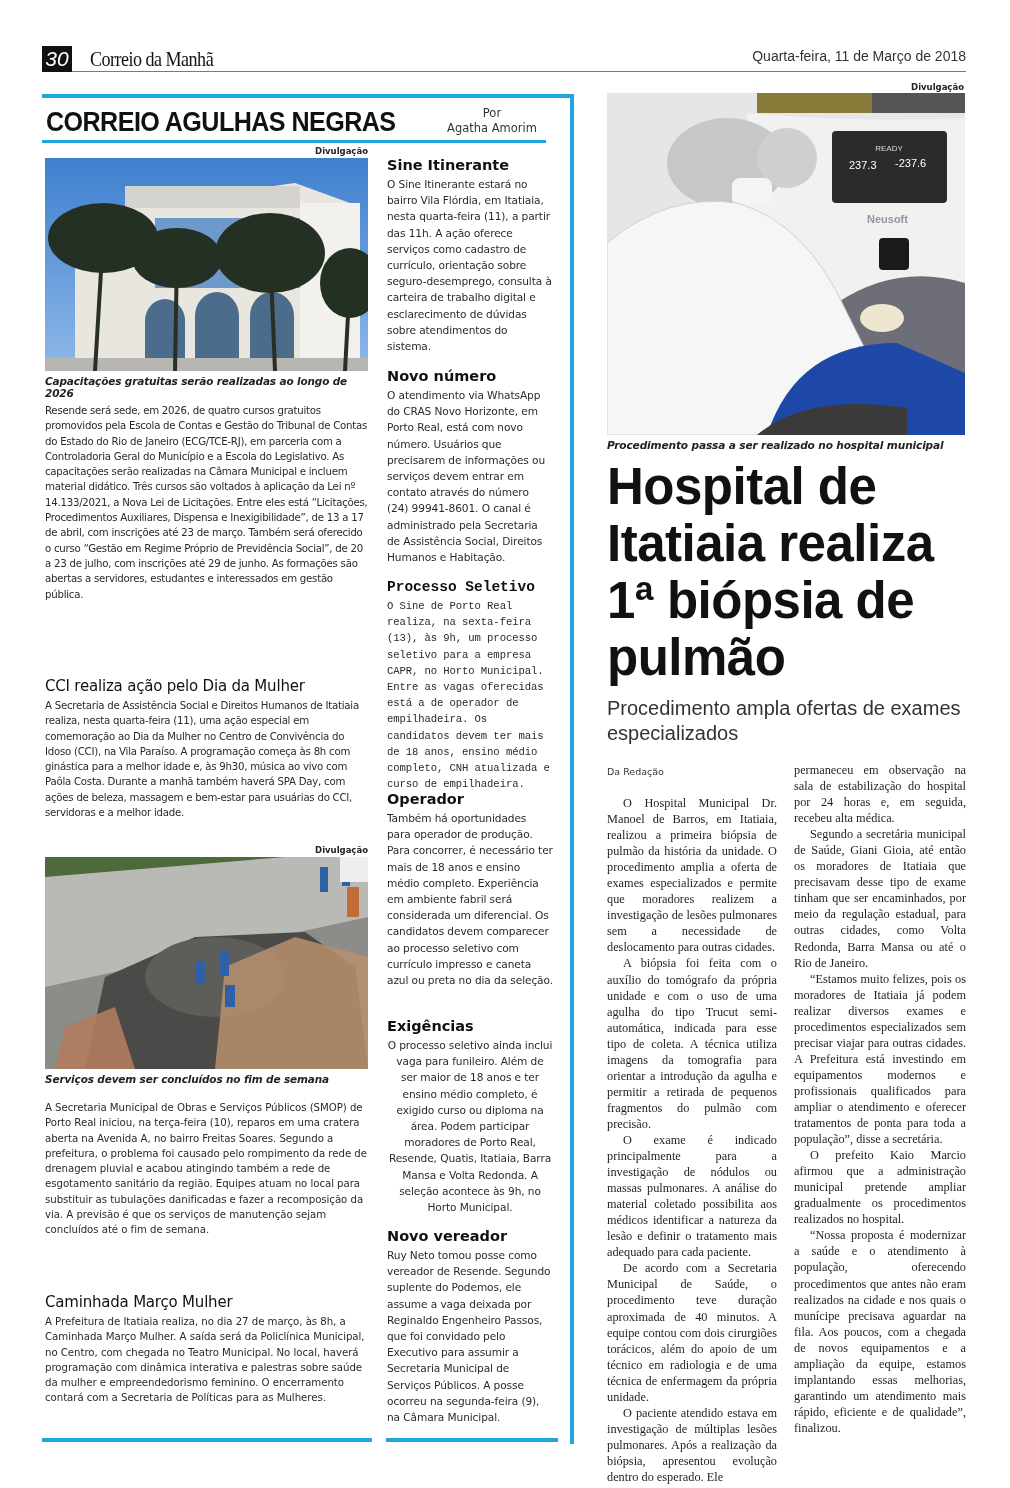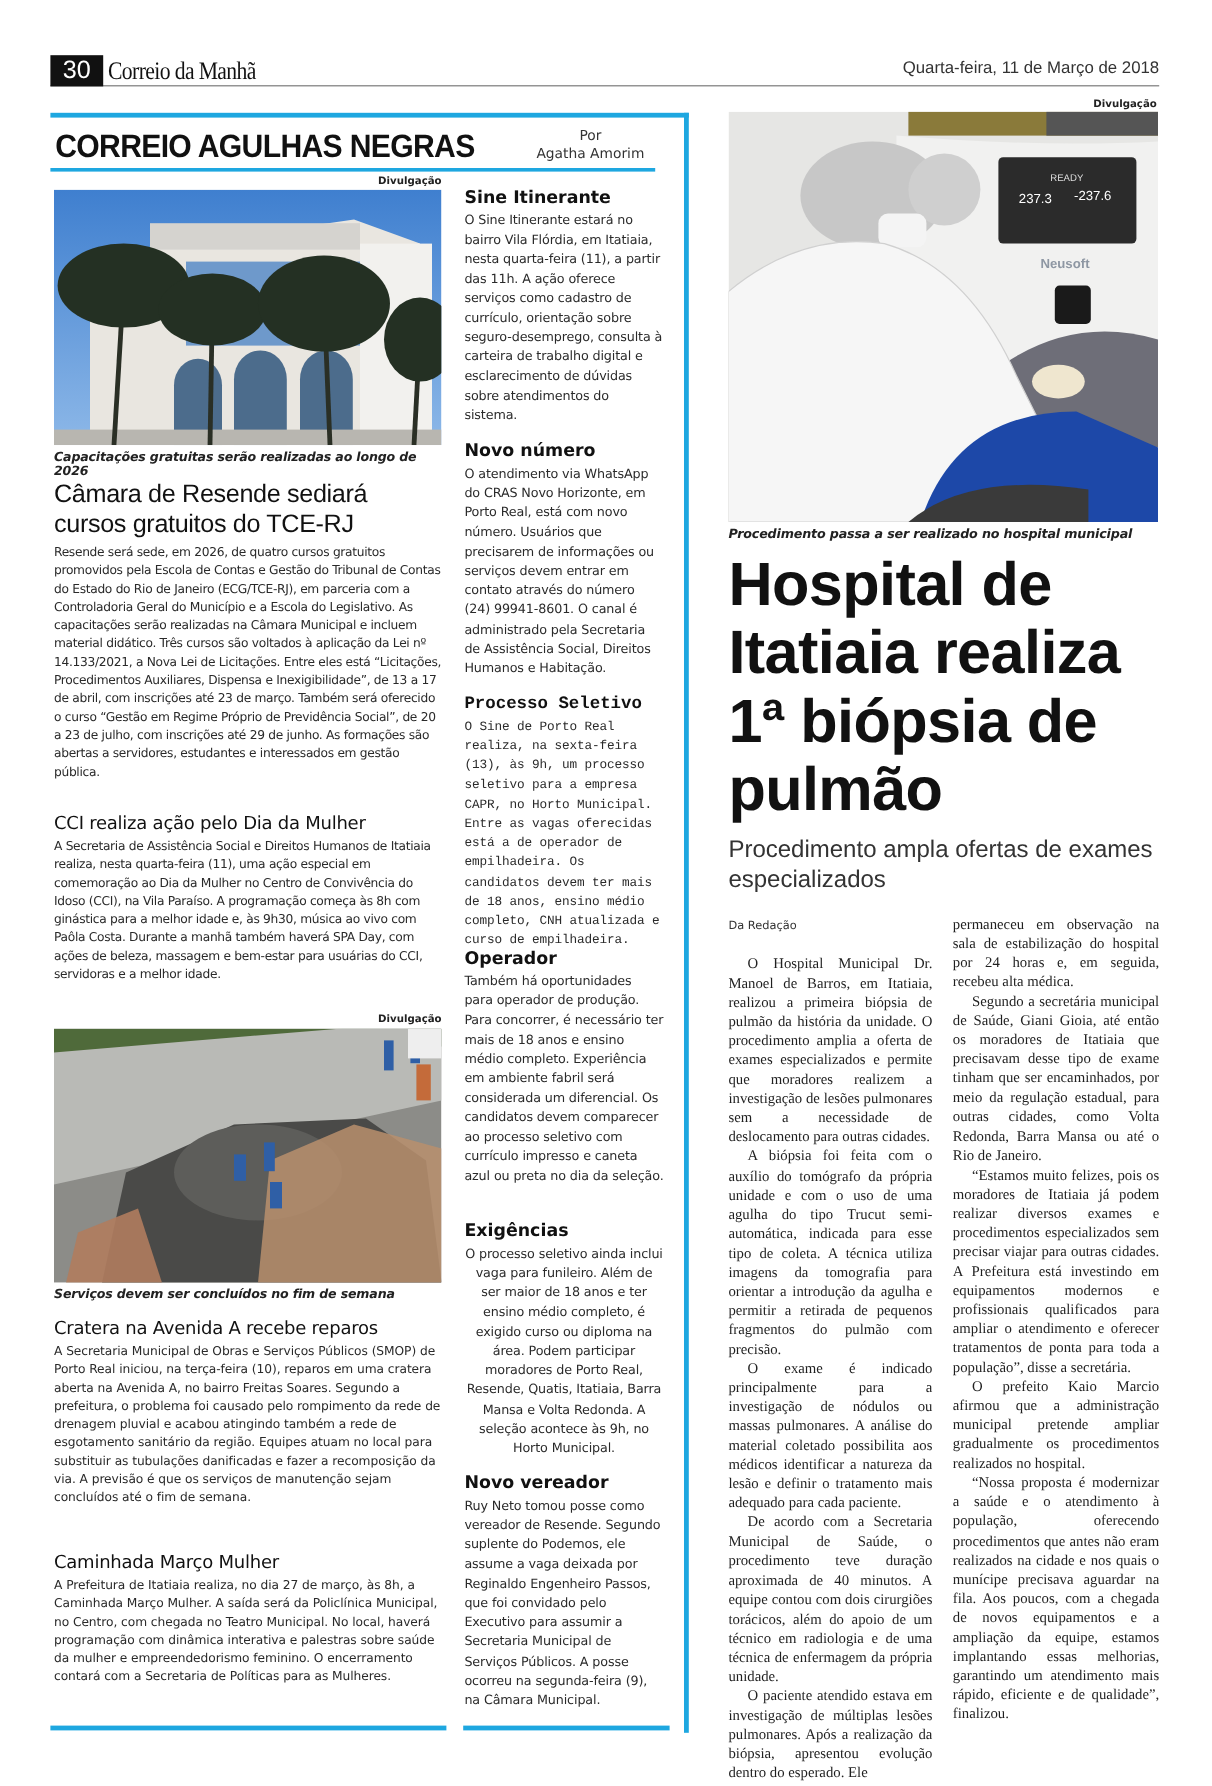--- a/index.html
+++ b/index.html
@@ -1,21 +1,21 @@
 <!DOCTYPE html>
 <html><head>
 <meta charset="utf-8">
 <style>
   * { box-sizing: border-box; margin: 0; padding: 0; }
   html, body { width: 1010px; height: 1488px; background: #ffffff; overflow: hidden; }
   body { position: relative; font-family: "DejaVu Sans", "Liberation Sans", sans-serif; color: #1a1a1a; }
 
   
   .masthead { position: absolute; left: 42px; top: 46px; width: 924px; height: 26px; border-bottom: 1.5px solid #7a7a7a; }
-  .page-num { position: absolute; left: 0; top: 0; width: 44px; height: 26px; background: #111; color: #fff; font-family: "Liberation Sans", sans-serif; font-size: 21px; text-align: center; line-height: 26px; }
+  .page-num { position: absolute; left: 0; top: 0; width: 30px; height: 26px; background: #111; color: #fff; font-family: "Liberation Sans", sans-serif; font-size: 21px; text-align: center; line-height: 26px; font-style: italic; }
   .paper-name { position: absolute; left: 48px; top: 0; font-family: "Liberation Serif", serif; font-size: 21px; line-height: 26px; color: #111; letter-spacing: -0.6px; transform: scaleX(0.86); transform-origin: left center; }
   .section-label { position: absolute; left: 256px; top: -4px; height: 30px; padding: 0 14px; background: #111; color: #fff; font-family: "Liberation Sans", sans-serif; font-size: 21px; line-height: 30px; letter-spacing: 0.5px; }
   .date-line { position: absolute; right: 0; top: 2px; font-family: "Liberation Sans", sans-serif; font-size: 14px; color: #333; }
 
   
   .box { position: absolute; left: 42px; top: 94px; width: 532px; height: 1350px; border-top: 4px solid #1ea7e0; border-right: 4px solid #1ea7e0; }
   .box-bottom { position: absolute; left: 42px; top: 1438px; width: 330px; height: 4px; background: #1ea7e0; }
   .box-bottom2 { position: absolute; left: 386px; top: 1438px; width: 172px; height: 4px; background: #1ea7e0; }
   .box-title { position: absolute; left: 46px; top: 107px; font-family: "Liberation Sans", sans-serif; font-weight: bold; font-size: 27px; color: #111; letter-spacing: -0.6px; transform: scaleX(0.93); transform-origin: left; }
   .byline { position: absolute; left: 437px; top: 106px; width: 110px; text-align: center; font-size: 11.5px; line-height: 15px; color: #333; }
@@ -96,21 +96,20 @@
       <ellipse cx="58" cy="80" rx="55" ry="35"></ellipse>
       <ellipse cx="132" cy="100" rx="45" ry="30"></ellipse>
       <ellipse cx="225" cy="95" rx="55" ry="40"></ellipse>
       <ellipse cx="305" cy="125" rx="30" ry="35"></ellipse>
     </g>
   </svg>
 </div>
 <div class="caption" style="position:absolute;left:45px;top:375px;width:330px;">Capacitações gratuitas serão realizadas ao longo de 2026</div>
 
 <article class="col-left" style="top:399px;">
-  <h2 class="h-big">Câmara de Resende sediará cursos gratuitos do TCE-RJ</h2>
   <p class="brief" style="margin-top:4px;">Resende será sede, em 2026, de quatro cursos gratuitos promovidos pela Escola de Contas e Gestão do Tribunal de Contas do Estado do Rio de Janeiro (ECG/TCE-RJ), em parceria com a Controladoria Geral do Município e a Escola do Legislativo. As capacitações serão realizadas na Câmara Municipal e incluem material didático. Três cursos são voltados à aplicação da Lei nº 14.133/2021, a Nova Lei de Licitações. Entre eles está “Licitações, Procedimentos Auxiliares, Dispensa e Inexigibilidade”, de 13 a 17 de abril, com inscrições até 23 de março. Também será oferecido o curso “Gestão em Regime Próprio de Previdência Social”, de 20 a 23 de julho, com inscrições até 29 de junho. As formações são abertas a servidores, estudantes e interessados em gestão pública.</p>
 </article>
 
 <article class="col-left" style="top:677px;">
   <h3 class="h-sub">CCI realiza ação pelo Dia da Mulher</h3>
   <p class="brief" style="margin-top:2px;">A Secretaria de Assistência Social e Direitos Humanos de Itatiaia realiza, nesta quarta-feira (11), uma ação especial em comemoração ao Dia da Mulher no Centro de Convivência do Idoso (CCI), na Vila Paraíso. A programação começa às 8h com ginástica para a melhor idade e, às 9h30, música ao vivo com Paôla Costa. Durante a manhã também haverá SPA Day, com ações de beleza, massagem e bem-estar para usuárias do CCI, servidoras e a melhor idade.</p>
 </article>
 
 <div class="credit" style="position:absolute;left:270px;top:845px;width:98px;">Divulgação</div>
 <div class="photo" style="left:45px;top:857px;width:323px;height:212px;">
@@ -129,21 +128,20 @@
       <rect x="275" y="10" width="8" height="25"></rect>
       <rect x="297" y="4" width="8" height="25"></rect>
     </g>
     <rect x="295" y="0" width="28" height="25" fill="#eeeeee"></rect>
     <rect x="302" y="30" width="12" height="30" fill="#c46b3a"></rect>
   </svg>
 </div>
 <div class="caption" style="position:absolute;left:45px;top:1073px;width:330px;">Serviços devem ser concluídos no fim de semana</div>
 
 <article class="col-left" style="top:1098px;">
-  <h3 class="h-sub">Cratera na Avenida A recebe reparos</h3>
   <p class="brief" style="margin-top:2px;letter-spacing:-0.05px;">A Secretaria Municipal de Obras e Serviços Públicos (SMOP) de Porto Real iniciou, na terça-feira (10), reparos em uma cratera aberta na Avenida A, no bairro Freitas Soares. Segundo a prefeitura, o problema foi causado pelo rompimento da rede de drenagem pluvial e acabou atingindo também a rede de esgotamento sanitário da região. Equipes atuam no local para substituir as tubulações danificadas e fazer a recomposição da via. A previsão é que os serviços de manutenção sejam concluídos até o fim de semana.</p>
 </article>
 
 <article class="col-left" style="top:1293px;">
   <h3 class="h-sub">Caminhada Março Mulher</h3>
   <p class="brief" style="margin-top:2px;letter-spacing:-0.05px;">A Prefeitura de Itatiaia realiza, no dia 27 de março, às 8h, a Caminhada Março Mulher. A saída será da Policlínica Municipal, no Centro, com chegada no Teatro Municipal. No local, haverá programação com dinâmica interativa e palestras sobre saúde da mulher e empreendedorismo feminino. O encerramento contará com a Secretaria de Políticas para as Mulheres.</p>
 </article>
 
 <article class="col-mid" style="top:156px;">
   <h3 class="mid-h">Sine Itinerante</h3>

